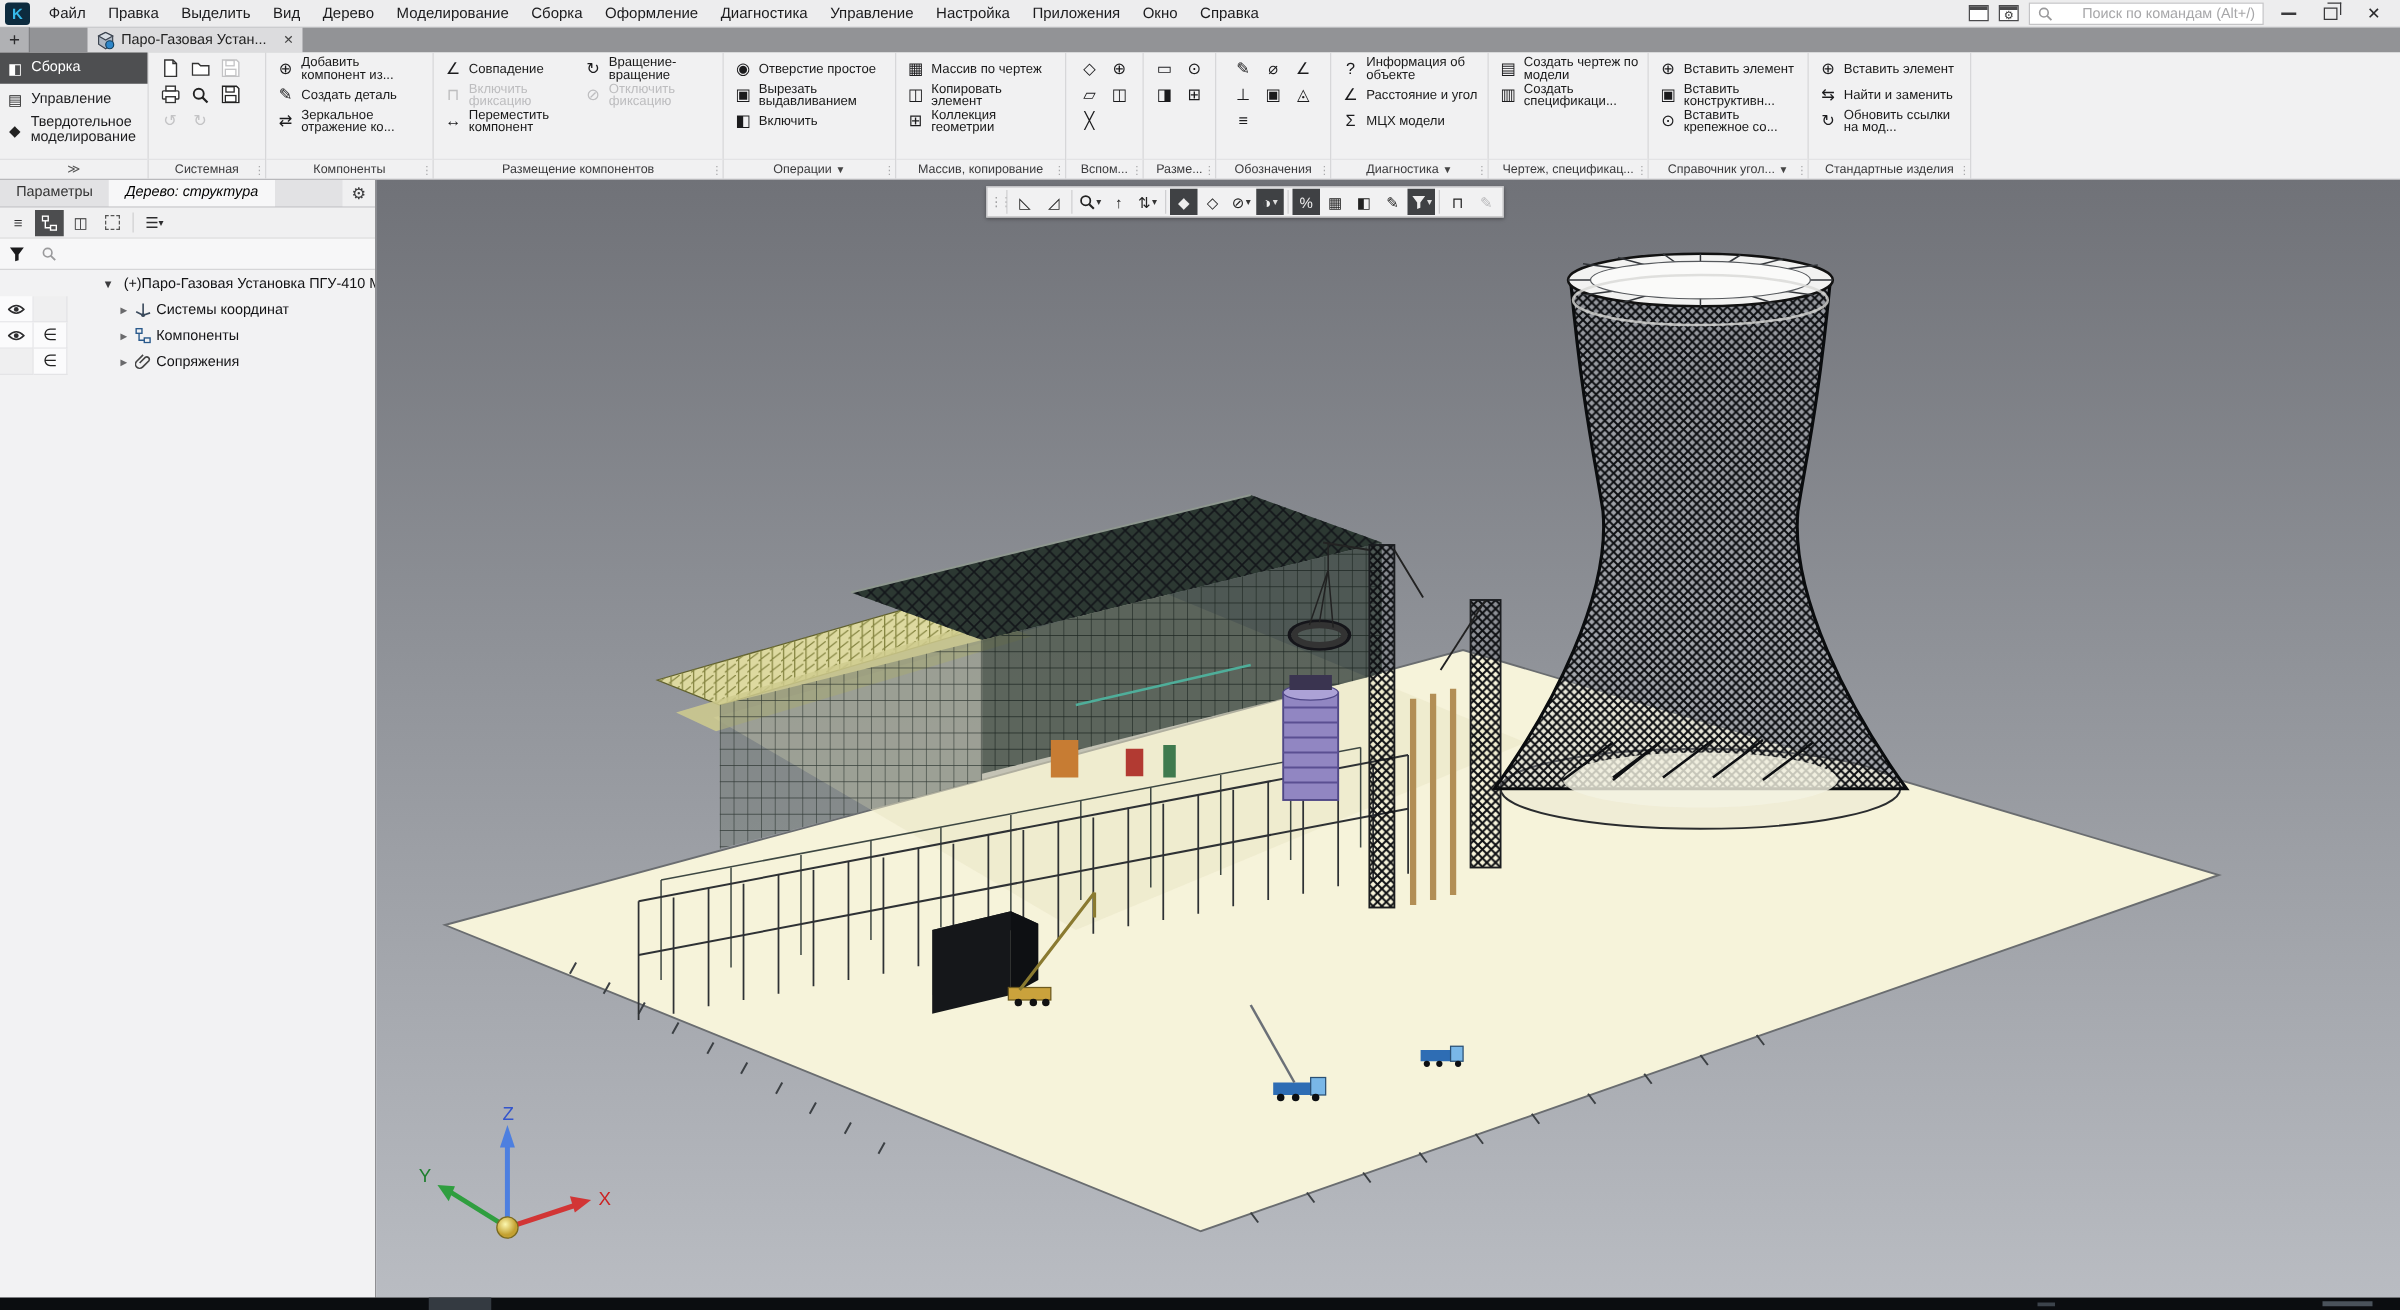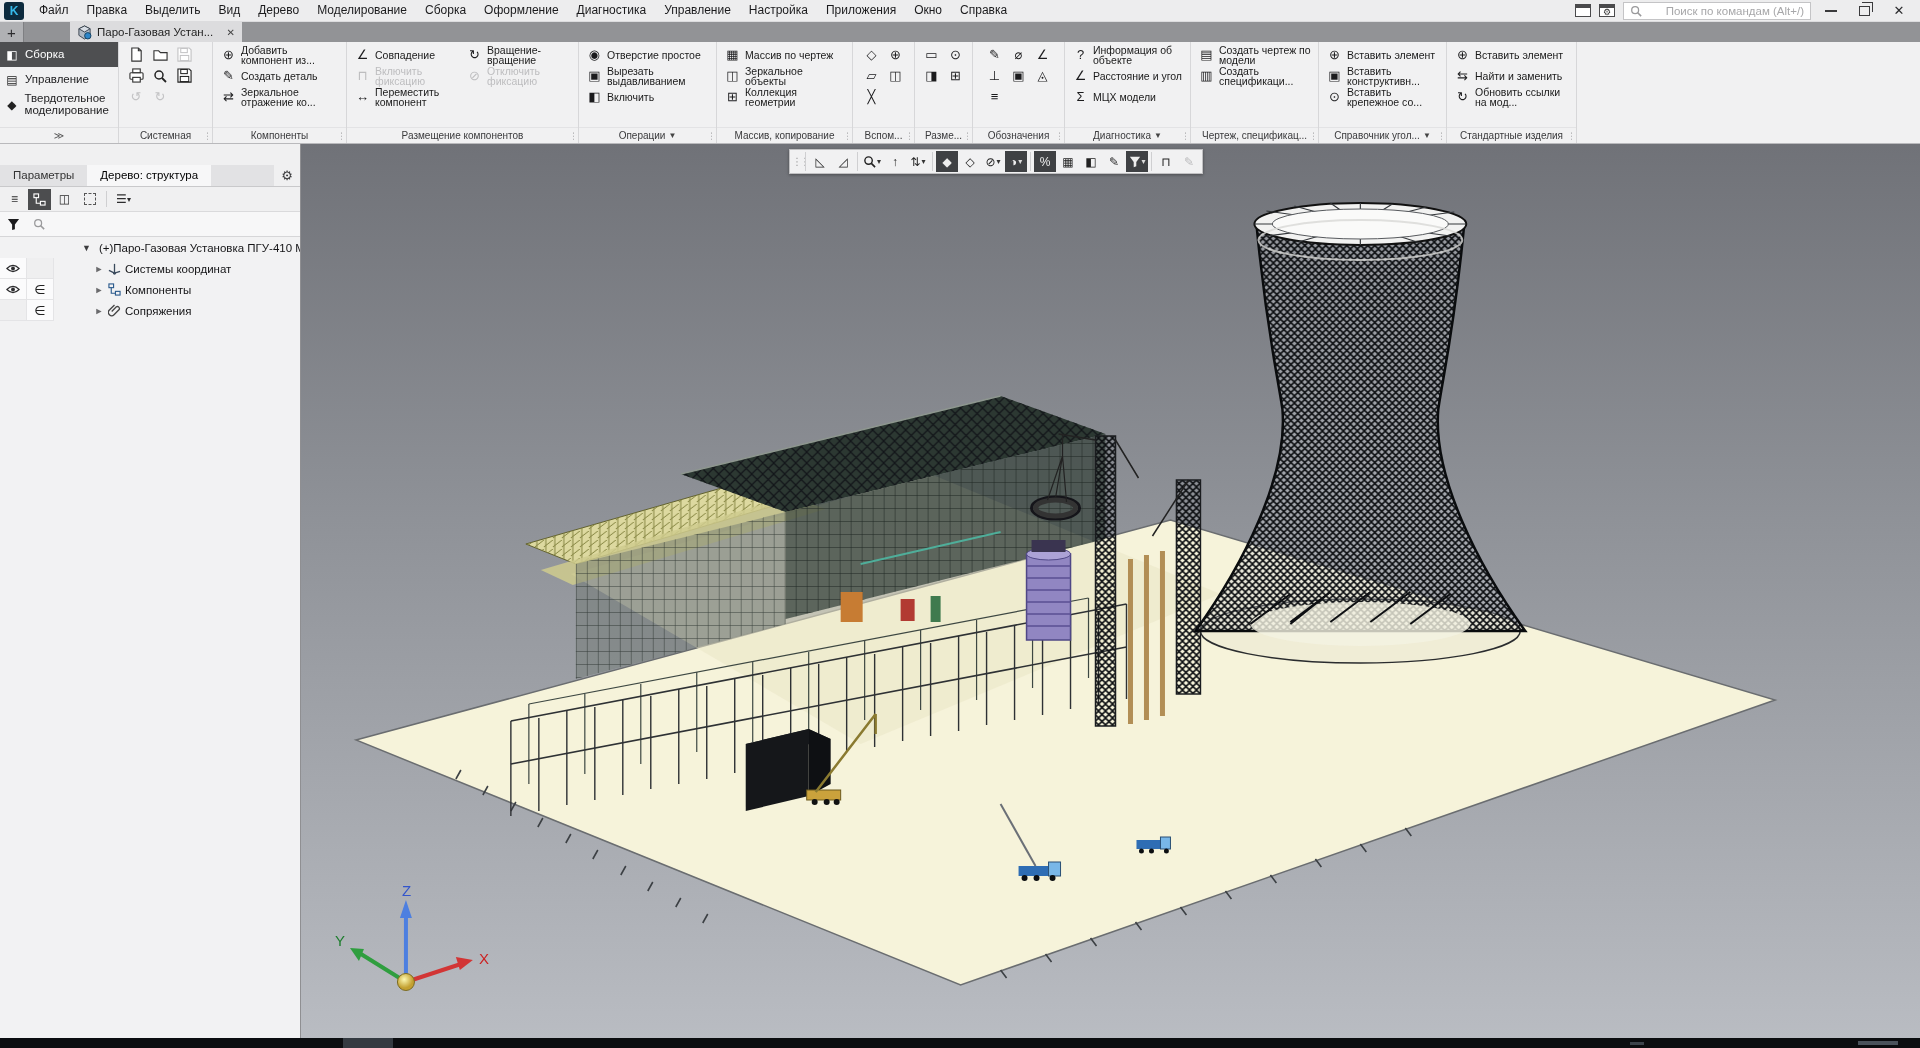--- a/index.html
+++ b/index.html
@@ -67,23 +67,23 @@
   .igb.disabled { color:#c3c3c5; }
   .igb svg { display:block; }
 
   
   .main { flex:1; display:flex; min-height:0; }
 
   
   .panel { width:301px; background:#f0f0f1; border-right:1px solid #8f8f92;
     display:flex; flex-direction:column; }
   .panel-tabs { height:22px; display:flex; background:#e2e2e4; border-bottom:1px solid #c9c9cb;
-    font-size:11.5px; color:#333;margin-top:21px; }
+    font-size:11.5px; color:#333; }
   .ptab { padding:0 13px; line-height:21px; }
-  .ptab.active { background:#f7f7f8; color:#000; }
+  .ptab.active { background:#f7f7f8; color:#000;font-style:italic; }
   .ptab-gear { margin-left:auto; width:26px; display:flex; align-items:center; justify-content:center;
     font-size:13px; color:#3c3c3e; background:#f0f0f1; }
   .panel-tools { height:25px; display:flex; align-items:center; gap:2px; padding:0 3px;
     border-bottom:1px solid #dadadc; }
   .ptool { width:23px; height:21px; display:flex; align-items:center; justify-content:center;
     font-size:12px; color:#2c2c2e; }
   .ptool.pressed { background:#4c4d4f; color:#fff; }
   .ptool .dashsq { width:12px; height:12px; border:1px dashed #555; }
   .ptool-sep { width:1px; height:16px; background:#cfcfd1; margin:0 3px; }
   .panel-search { height:25px; display:flex; align-items:center; background:#f7f7f8;
@@ -367,21 +367,21 @@
 
       <div class="section" style="width:136px">
         <div class="sec-body">
           <div class="col">
             <div class="bb">
               <span class="ic">▦</span>
               <span class="lb">Массив по чертеж</span>
             </div>
             <div class="bb">
               <span class="ic">◫</span>
-              <span class="lb">Зеркальное объекты</span>
+              <span class="lb">Копировать элемент</span>
             </div>
             <div class="bb">
               <span class="ic">⊞</span>
               <span class="lb">Коллекция геометрии</span>
             </div>
           </div>
         </div>
         <div class="sec-label">
           <span>Массив, копирование</span>
             <span class="grip">⋮</span>

